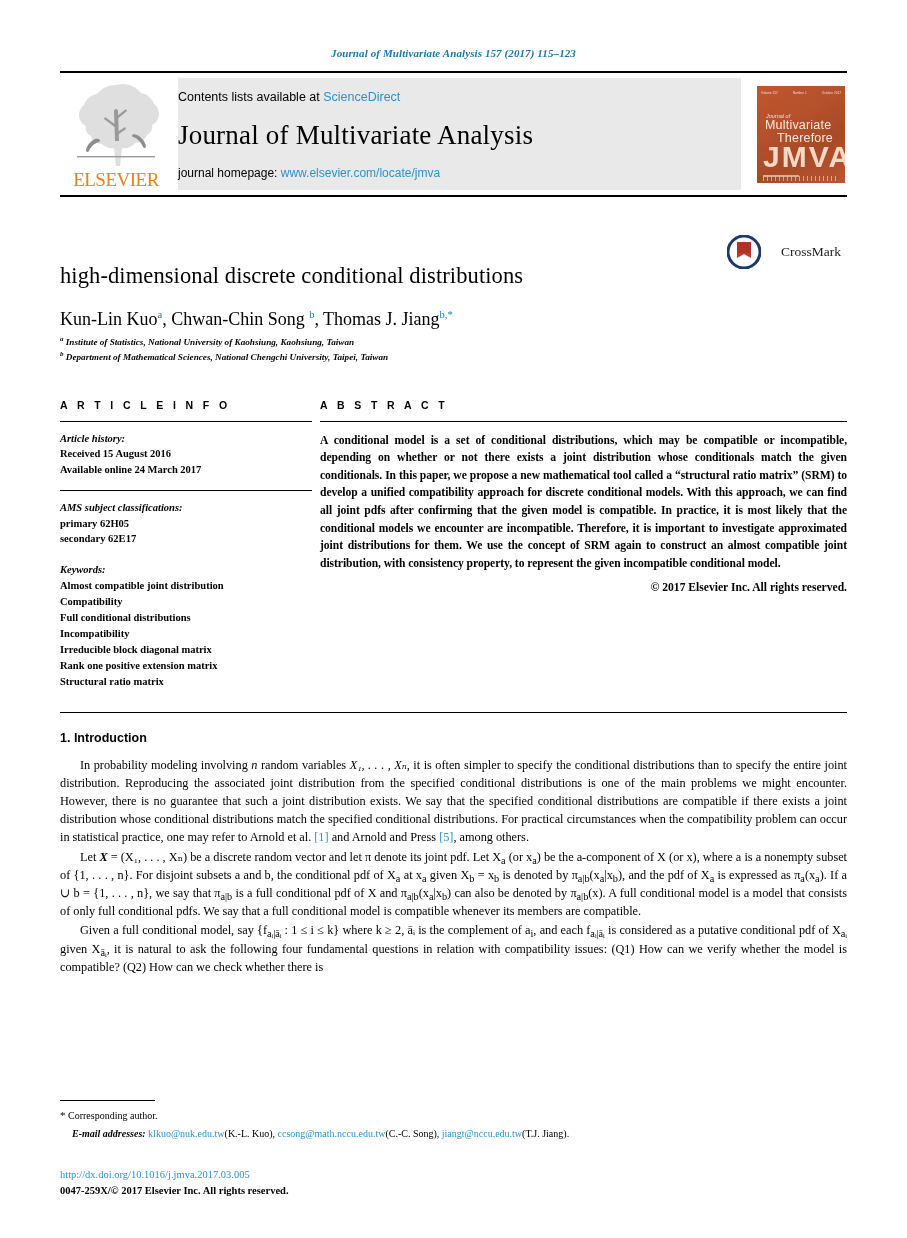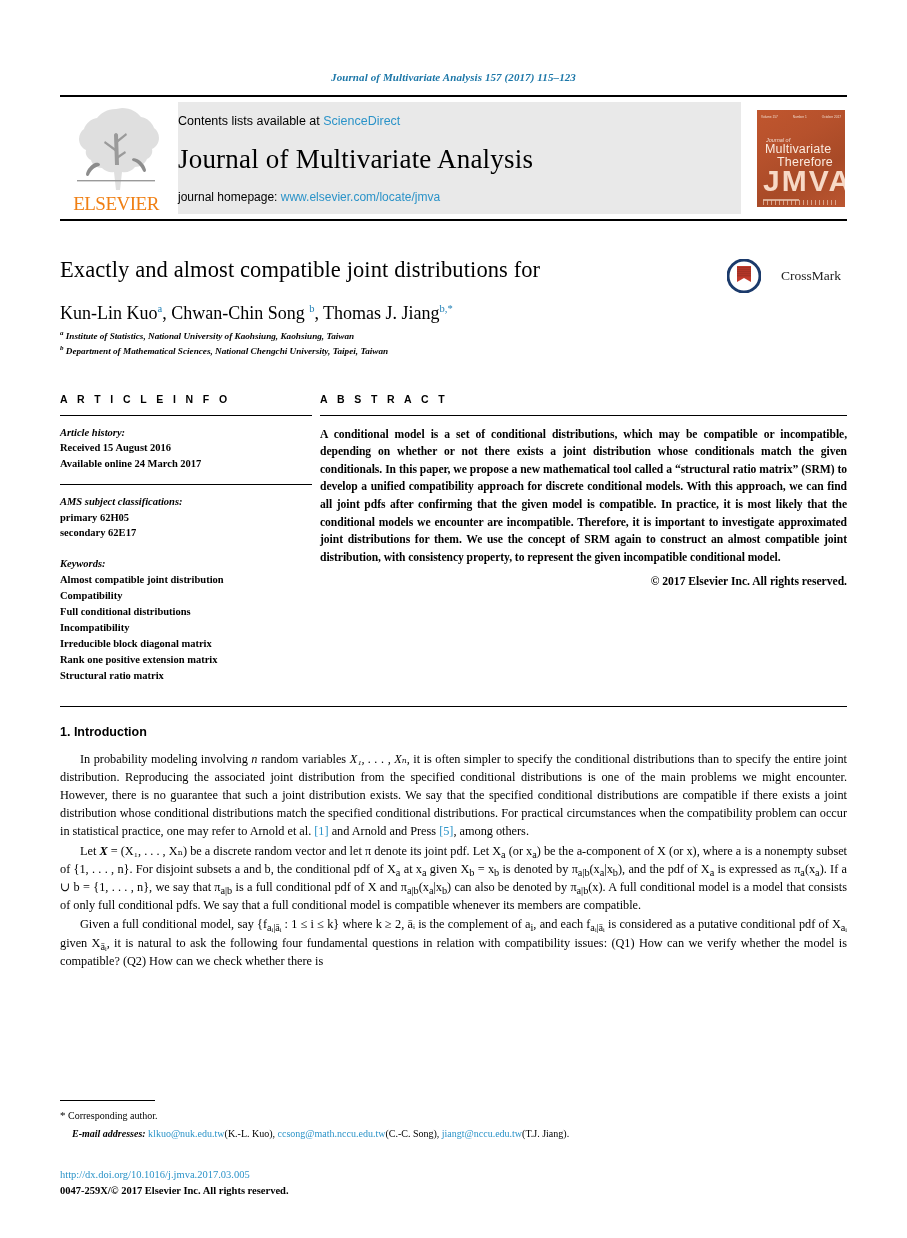--- a/index.html
+++ b/index.html
@@ -23,21 +23,21 @@
     padding: 0 60px;
   }
 
   
   .runhead {
     text-align: center;
     font-size: 11px;
     font-weight: bold;
     font-style: italic;
     color: #1c77a8;
-    padding-top: 71px;
+    padding-top: 47px;
     letter-spacing: .1px;
   }
 
   
   .masthead {
     margin-top: 12px;
     border-top: 2.5px solid #000;
     border-bottom: 2.5px solid #000;
     height: 122px;
     display: flex;
@@ -315,21 +315,22 @@
         <div class="cov-jmva">JMVA</div>
         <div class="cov-rule" style="top:90px"></div>
         <div class="cov-rule" style="top:97px"></div>
         <div class="cov-bottom"></div>
       </div>
     </div>
   </div>
 
   <div class="title-block">
     <div class="paper-title">
-      <span>Exactly and almost compatible joint distributions for</span><br>
+      <br>
+      <span>high-dimensional discrete conditional distributions</span>
     </div>
 
     <div class="crossmark">
       <svg width="34" height="34" viewBox="0 0 34 34">
         <circle cx="17" cy="17" r="16" fill="#ffffff" stroke="#1b3a6b" stroke-width="3"></circle>
         <path d="M10 7h14v16l-7-4-7 4z" fill="#c0392b"></path>
         <path d="M10 8.8h14M10 10.8h14M10 12.8h14M10 14.8h14M10 16.8h14" stroke="#8e2c20" stroke-width=".8"></path>
       </svg>
       <span class="cm-word">CrossMark</span>
     </div>

